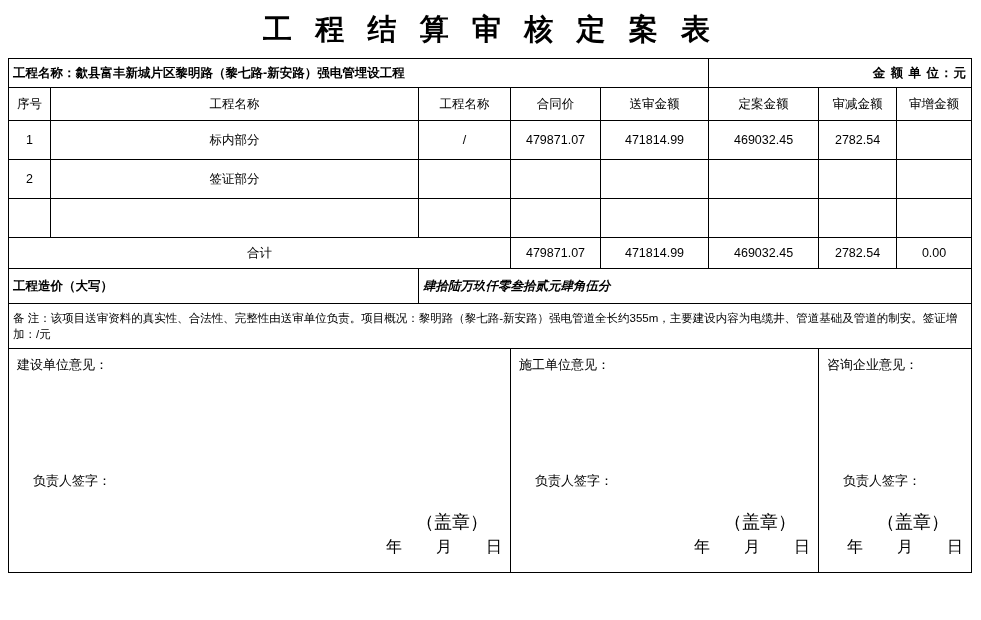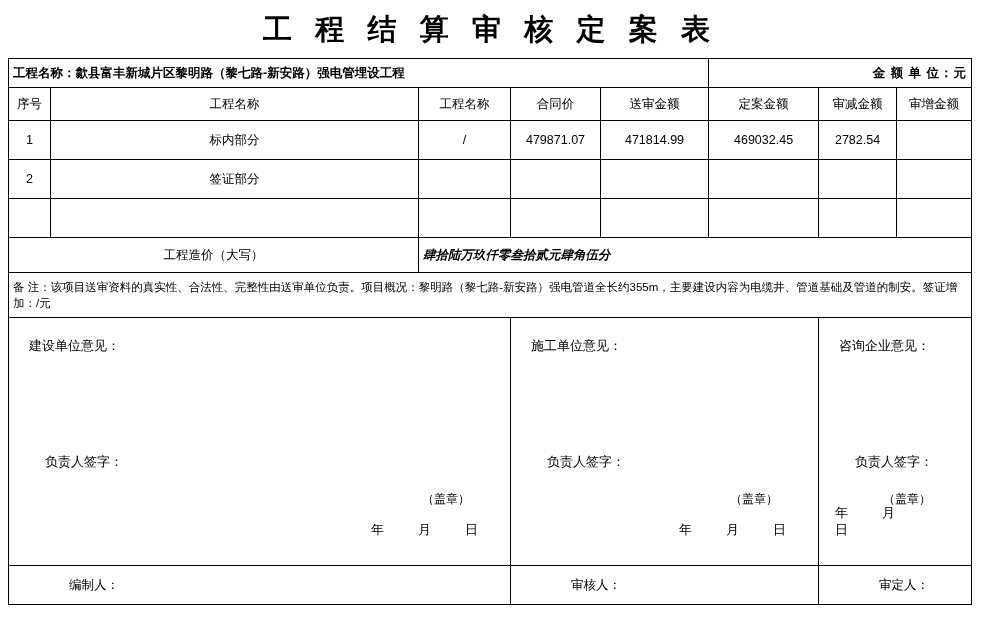--- a/index.html
+++ b/index.html
@@ -60,22 +60,22 @@
   .blank-row td {
     height: 34px;
   }
   .total-row td {
     height: 26px;
   }
   .cap-row td {
     height: 30px;
   }
   .cap-label {
-    text-align: center;
-    font-size: 13px;
+    font-size: 13px;
+    font-weight: bold;
   }
   .cap-value {
     font-weight: bold;
     font-size: 14px;
     padding-left: 6px;
     font-style: italic;
   }
   .note-row td {
     height: 40px;
     font-size: 11.5px;
@@ -84,21 +84,21 @@
     padding-top: 3px;
   }
   .note-label {
     font-size: 11.5px;
     text-align: center;
   }
   .op-cell {
     height: 215px;
     vertical-align: top;
     position: relative;
-    padding: 16px !important;
+    padding: 4px !important;
   }
   .op-inner {
     position: relative;
     height: 100%;
     width: 100%;
   }
   .op-title {
     position: absolute;
     top: 4px;
     left: 4px;
@@ -106,28 +106,28 @@
   }
   .op-sign {
     position: absolute;
     top: 120px;
     left: 20px;
     font-size: 13px;
   }
   .op-seal {
     position: absolute;
     top: 158px;
-    right: 24px;
-    font-size: 12px;
+    right: 18px;
+    font-size: 18px;
   }
   .op-date {
     position: absolute;
     bottom: 10px;
-    right: 16px;
-    font-size: 13px;
+    right: 4px;
+    font-size: 16px;
     letter-spacing: 0;
     text-decoration: underline;
   }
   .op-date span {
     display: inline-block;
   }
   .op-date .y { margin-right: 34px; }
   .op-date .m { margin-right: 34px; }
   .foot-row td {
     height: 34px;
@@ -208,20 +208,28 @@
       <td class="c"></td>
       <td class="c"></td>
       <td class="c"></td>
       <td class="c"></td>
       <td class="c"></td>
       <td class="c"></td>
       <td class="c"></td>
       <td class="c"></td>
     </tr>
 
+    <tr class="total-row">
+      <td colspan="3" class="c">合计</td>
+      <td class="c">479871.07</td>
+      <td class="c">471814.99</td>
+      <td class="c">469032.45</td>
+      <td class="c">2782.54</td>
+      <td class="c">0.00</td>
+    </tr>
 
     <tr class="cap-row">
       <td colspan="2" class="cap-label">工程造价（大写）</td>
       <td colspan="6" class="cap-value">肆拾陆万玖仟零叁拾贰元肆角伍分</td>
     </tr>
 
     <tr class="note-row">
       <td colspan="8" class="l">
         <span class="note-label">备  注：</span><span class="note-label">该项目送审资料的真实性、合法性、完整性由送审单位负责。项目概况：黎明路（黎七路-新安路）强电管道全长约355m，主要建设内容为电缆井、管道基础及管道的制安。签证增加：/元</span>
       </td>
@@ -253,21 +261,16 @@
           <div class="op-title">咨询企业意见：</div>
           <div class="op-sign">负责人签字：</div>
           <div class="op-seal">（盖章）</div>
           <div class="op-date">
             <span class="y">年</span><span class="m">月</span><span class="d">日</span>
           </div>
         </div>
       </td>
     </tr>
 
-    <tr class="foot-row">
-      <td colspan="3" class="l foot-pad">编制人：</td>
-      <td colspan="3" class="l foot-pad">审核人：</td>
-      <td colspan="2" class="l foot-pad">审定人：</td>
-    </tr>
 
   </tbody>
     </table>
 </div>
 
 </body></html>

